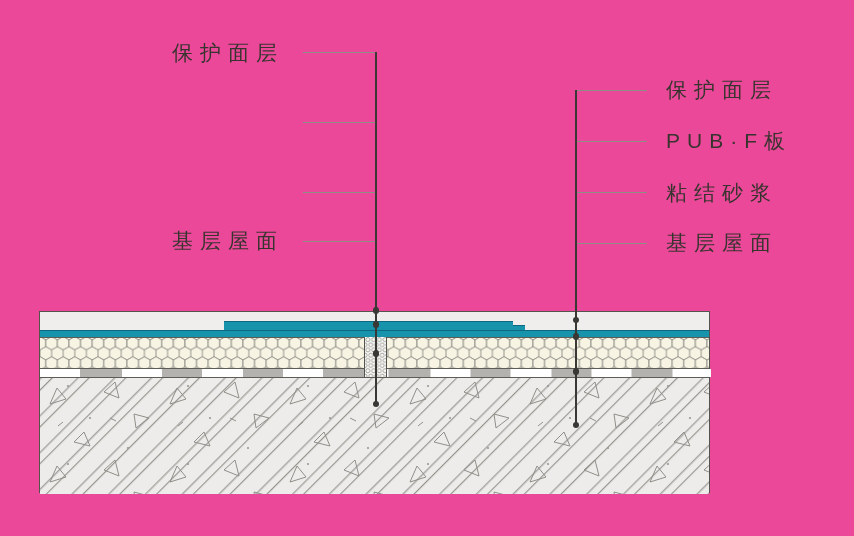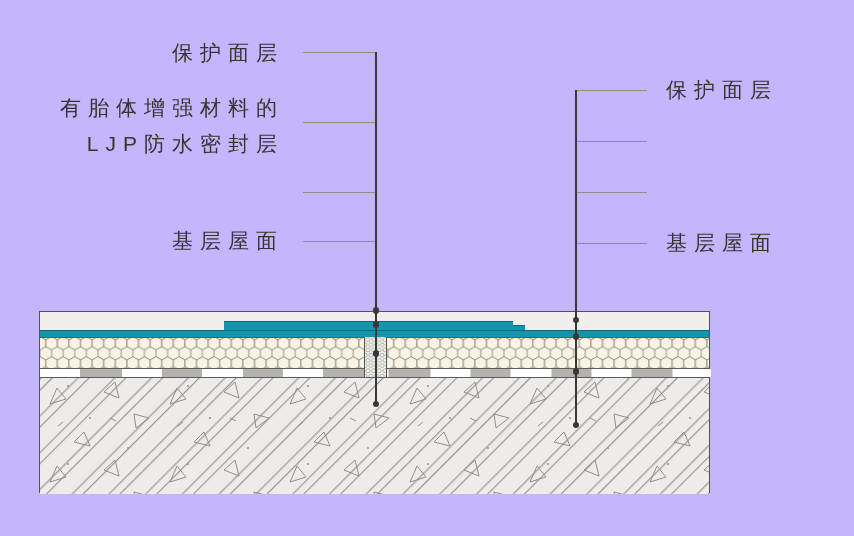--- a/index.html
+++ b/index.html
@@ -1,17 +1,17 @@
 <!DOCTYPE html>
 <html style="--c-teal: #1794ac; --c-teal-edge: #0b6a82; --c-protective-gray: #efeeec; --c-hex-fill: #f7f4e3; --c-hex-stroke: #8f8f87; --c-mortar-gray: #b4b2af; --c-concrete-bg: #edecea; --c-hatch-stroke: #908f8a; --c-outline: #55534e; --c-line-dark: #3a3834; --c-leader-gray: #8f8c88; --c-text: #37342f;"><head>
 <meta charset="utf-8">
 <style>
   html,body{margin:0;padding:0;background:#ffffff;}
   .canvas{
-    position:relative;width:854px;height:536px;background:#c4b5fd;overflow:hidden;
+    position:relative;width:854px;height:536px;background:#ec4899;overflow:hidden;
     font-family:"Liberation Sans","DejaVu Sans",sans-serif;color:var(--c-text,#37342f);
   }
   
   .lbl{position:absolute;font-size:21px;font-weight:500;letter-spacing:7px;line-height:26px;white-space:nowrap;}
   .lbl.left{left:40px;width:244px;text-align:right;}
   .lbl.right{left:666px;text-align:left;}
   .lbl.two{line-height:35.5px;}
   
   .leader{position:absolute;height:1.2px;background:var(--c-leader-gray,#8f8c88);}
   .leader.l{left:303px;width:73px;}
@@ -82,27 +82,25 @@
         <g fill="#fbfaf3" stroke="#8a8a84" stroke-width="0.8">
           <circle cx="2.87" cy="2.6" r="2.05"></circle>
           <circle cx="0" cy="7.8" r="2.05"></circle>
           <circle cx="5.75" cy="7.8" r="2.05"></circle>
         </g>
       </pattern>
     </defs>
   </svg>
 
   <div class="lbl left" style="top:39.5px">保护面层</div>
-  <div class="lbl left two" style="top:90px">
-    <div>有胎体增强材料的</div>
-    <div>LJP防水密封层</div>
-  </div>
   <div class="lbl left" style="top:228px">基层屋面</div>
 
   <div class="lbl right" style="top:77px">保护面层</div>
+  <div class="lbl right" style="top:128px">PUB·F板</div>
+  <div class="lbl right" style="top:179.5px">粘结砂浆</div>
   <div class="lbl right" style="top:230px">基层屋面</div>
 
   <div class="leader l" style="top:52px"></div>
   <div class="leader l" style="top:121.7px"></div>
   <div class="leader l" style="top:191.7px"></div>
   <div class="leader l" style="top:241px"></div>
   <div class="leader r" style="top:89.5px"></div>
   <div class="leader r" style="top:141px"></div>
   <div class="leader r" style="top:192.2px"></div>
   <div class="leader r" style="top:242.5px"></div>

